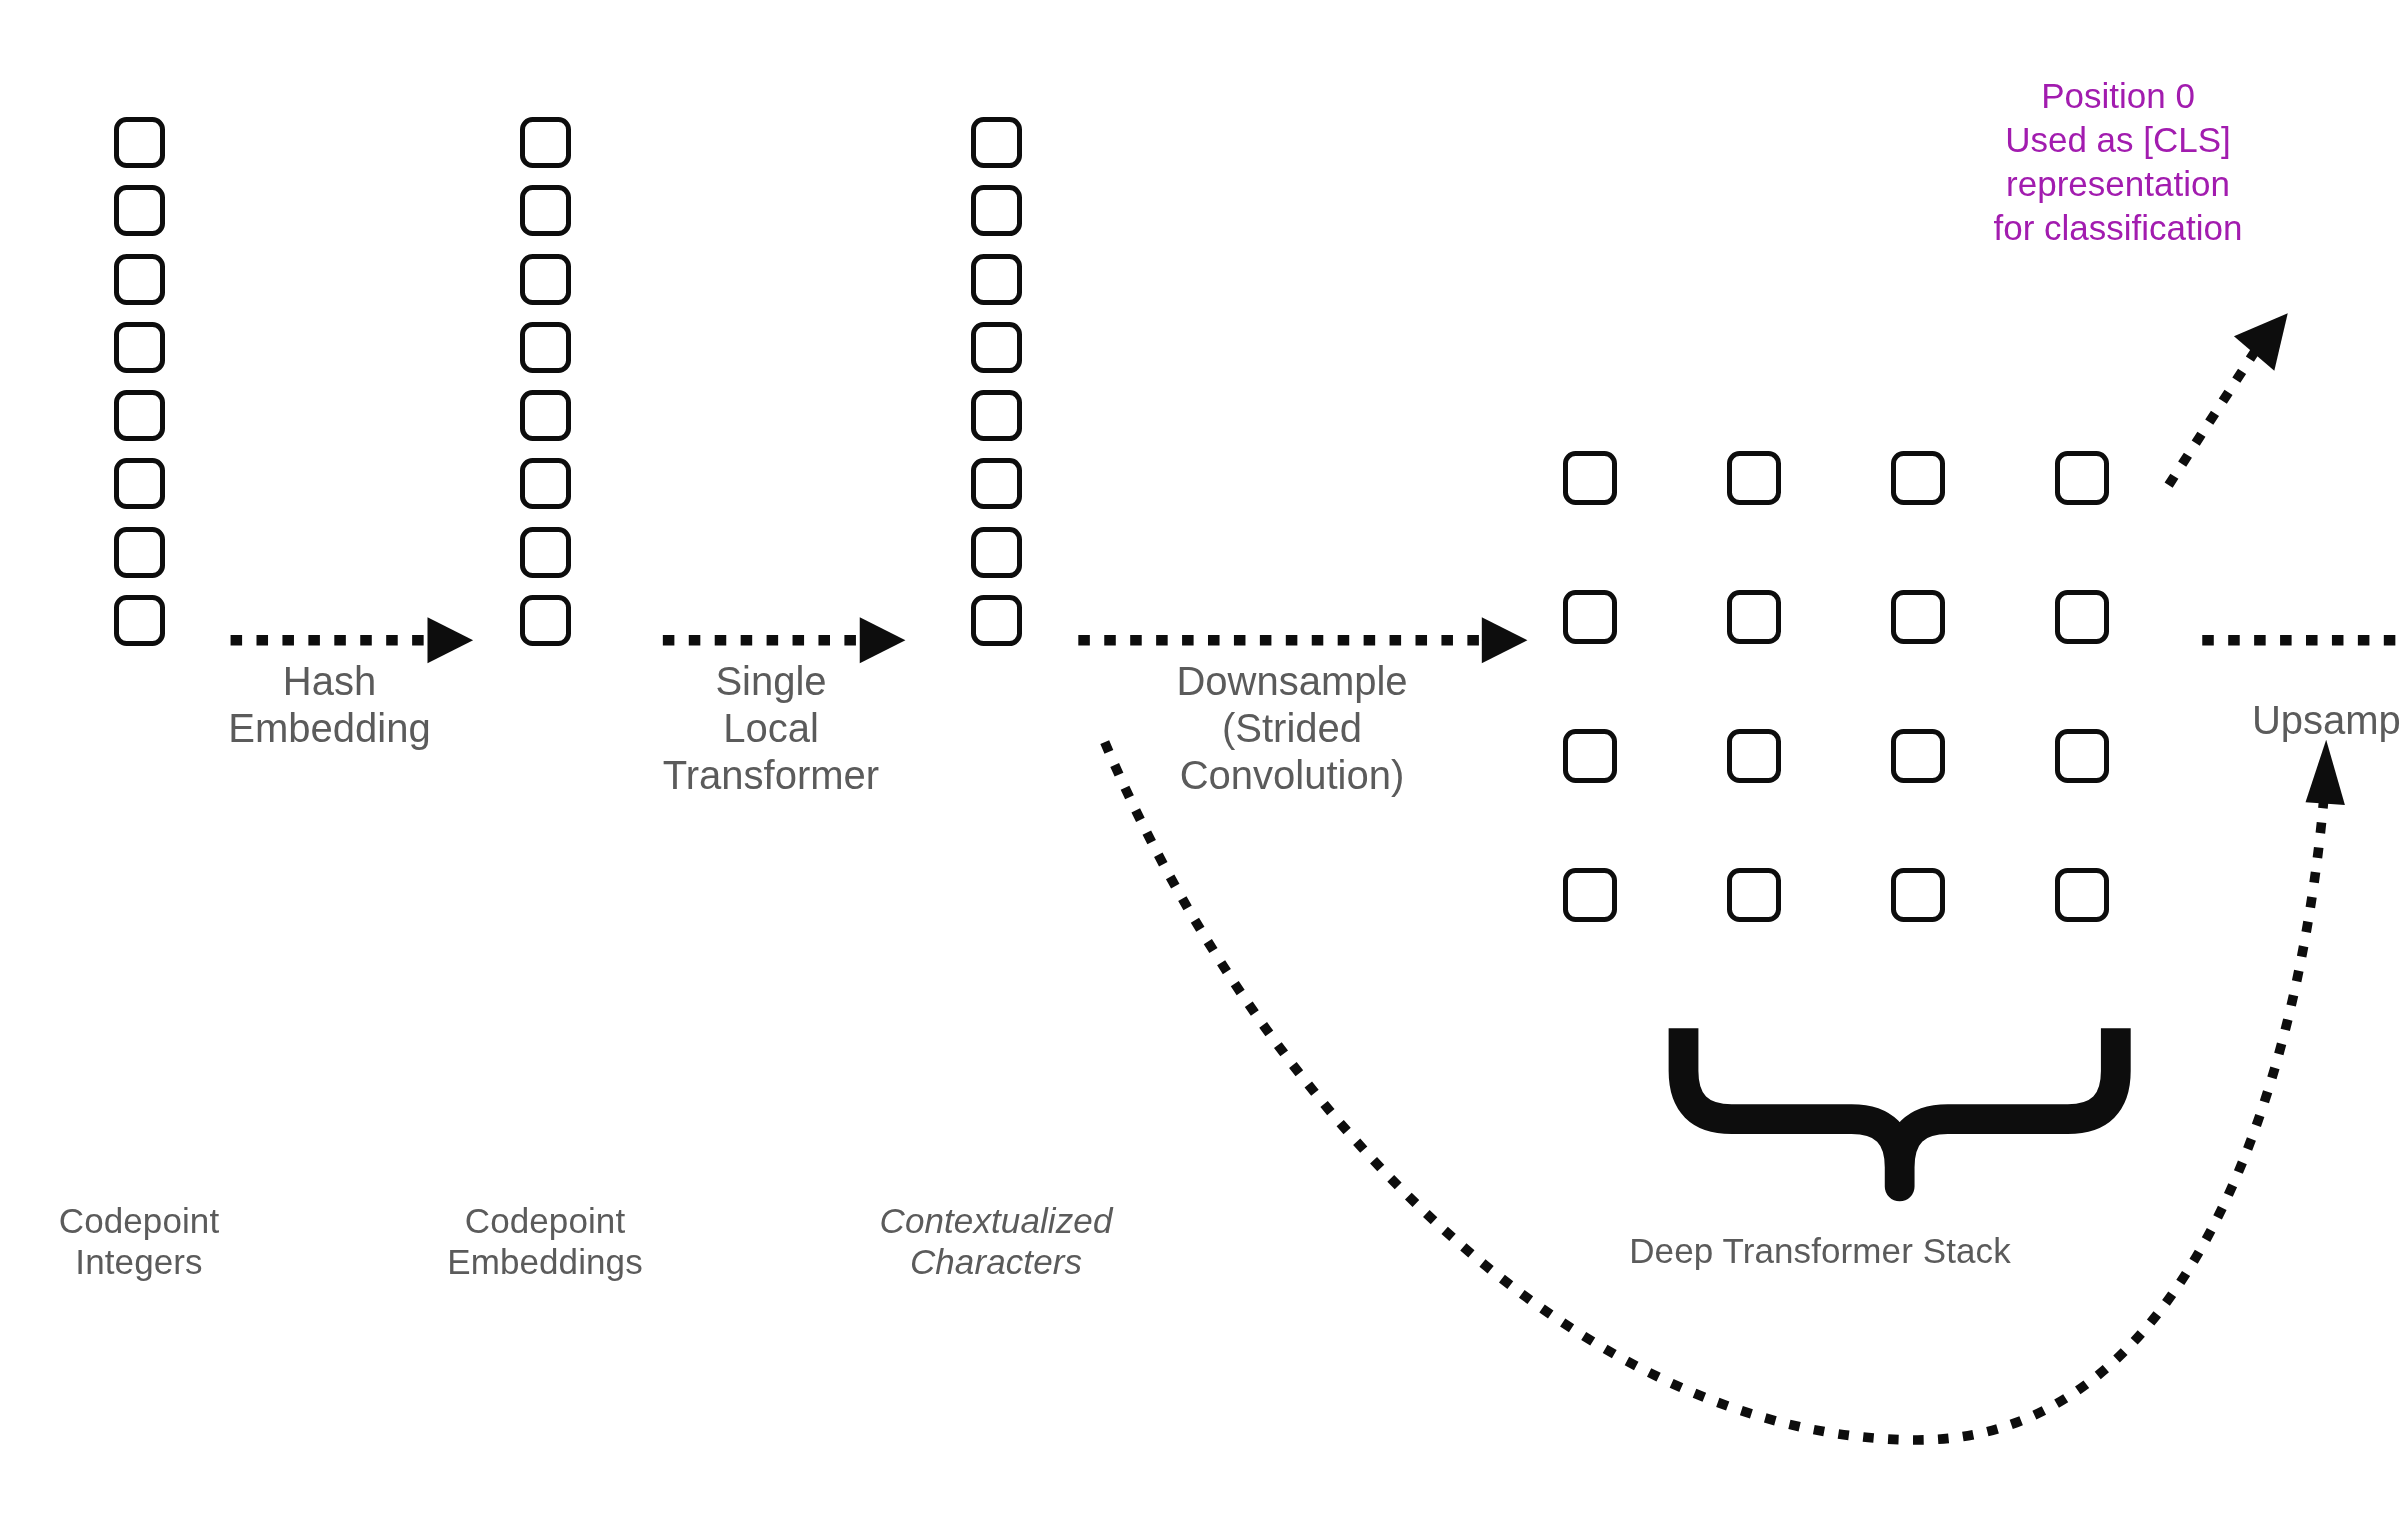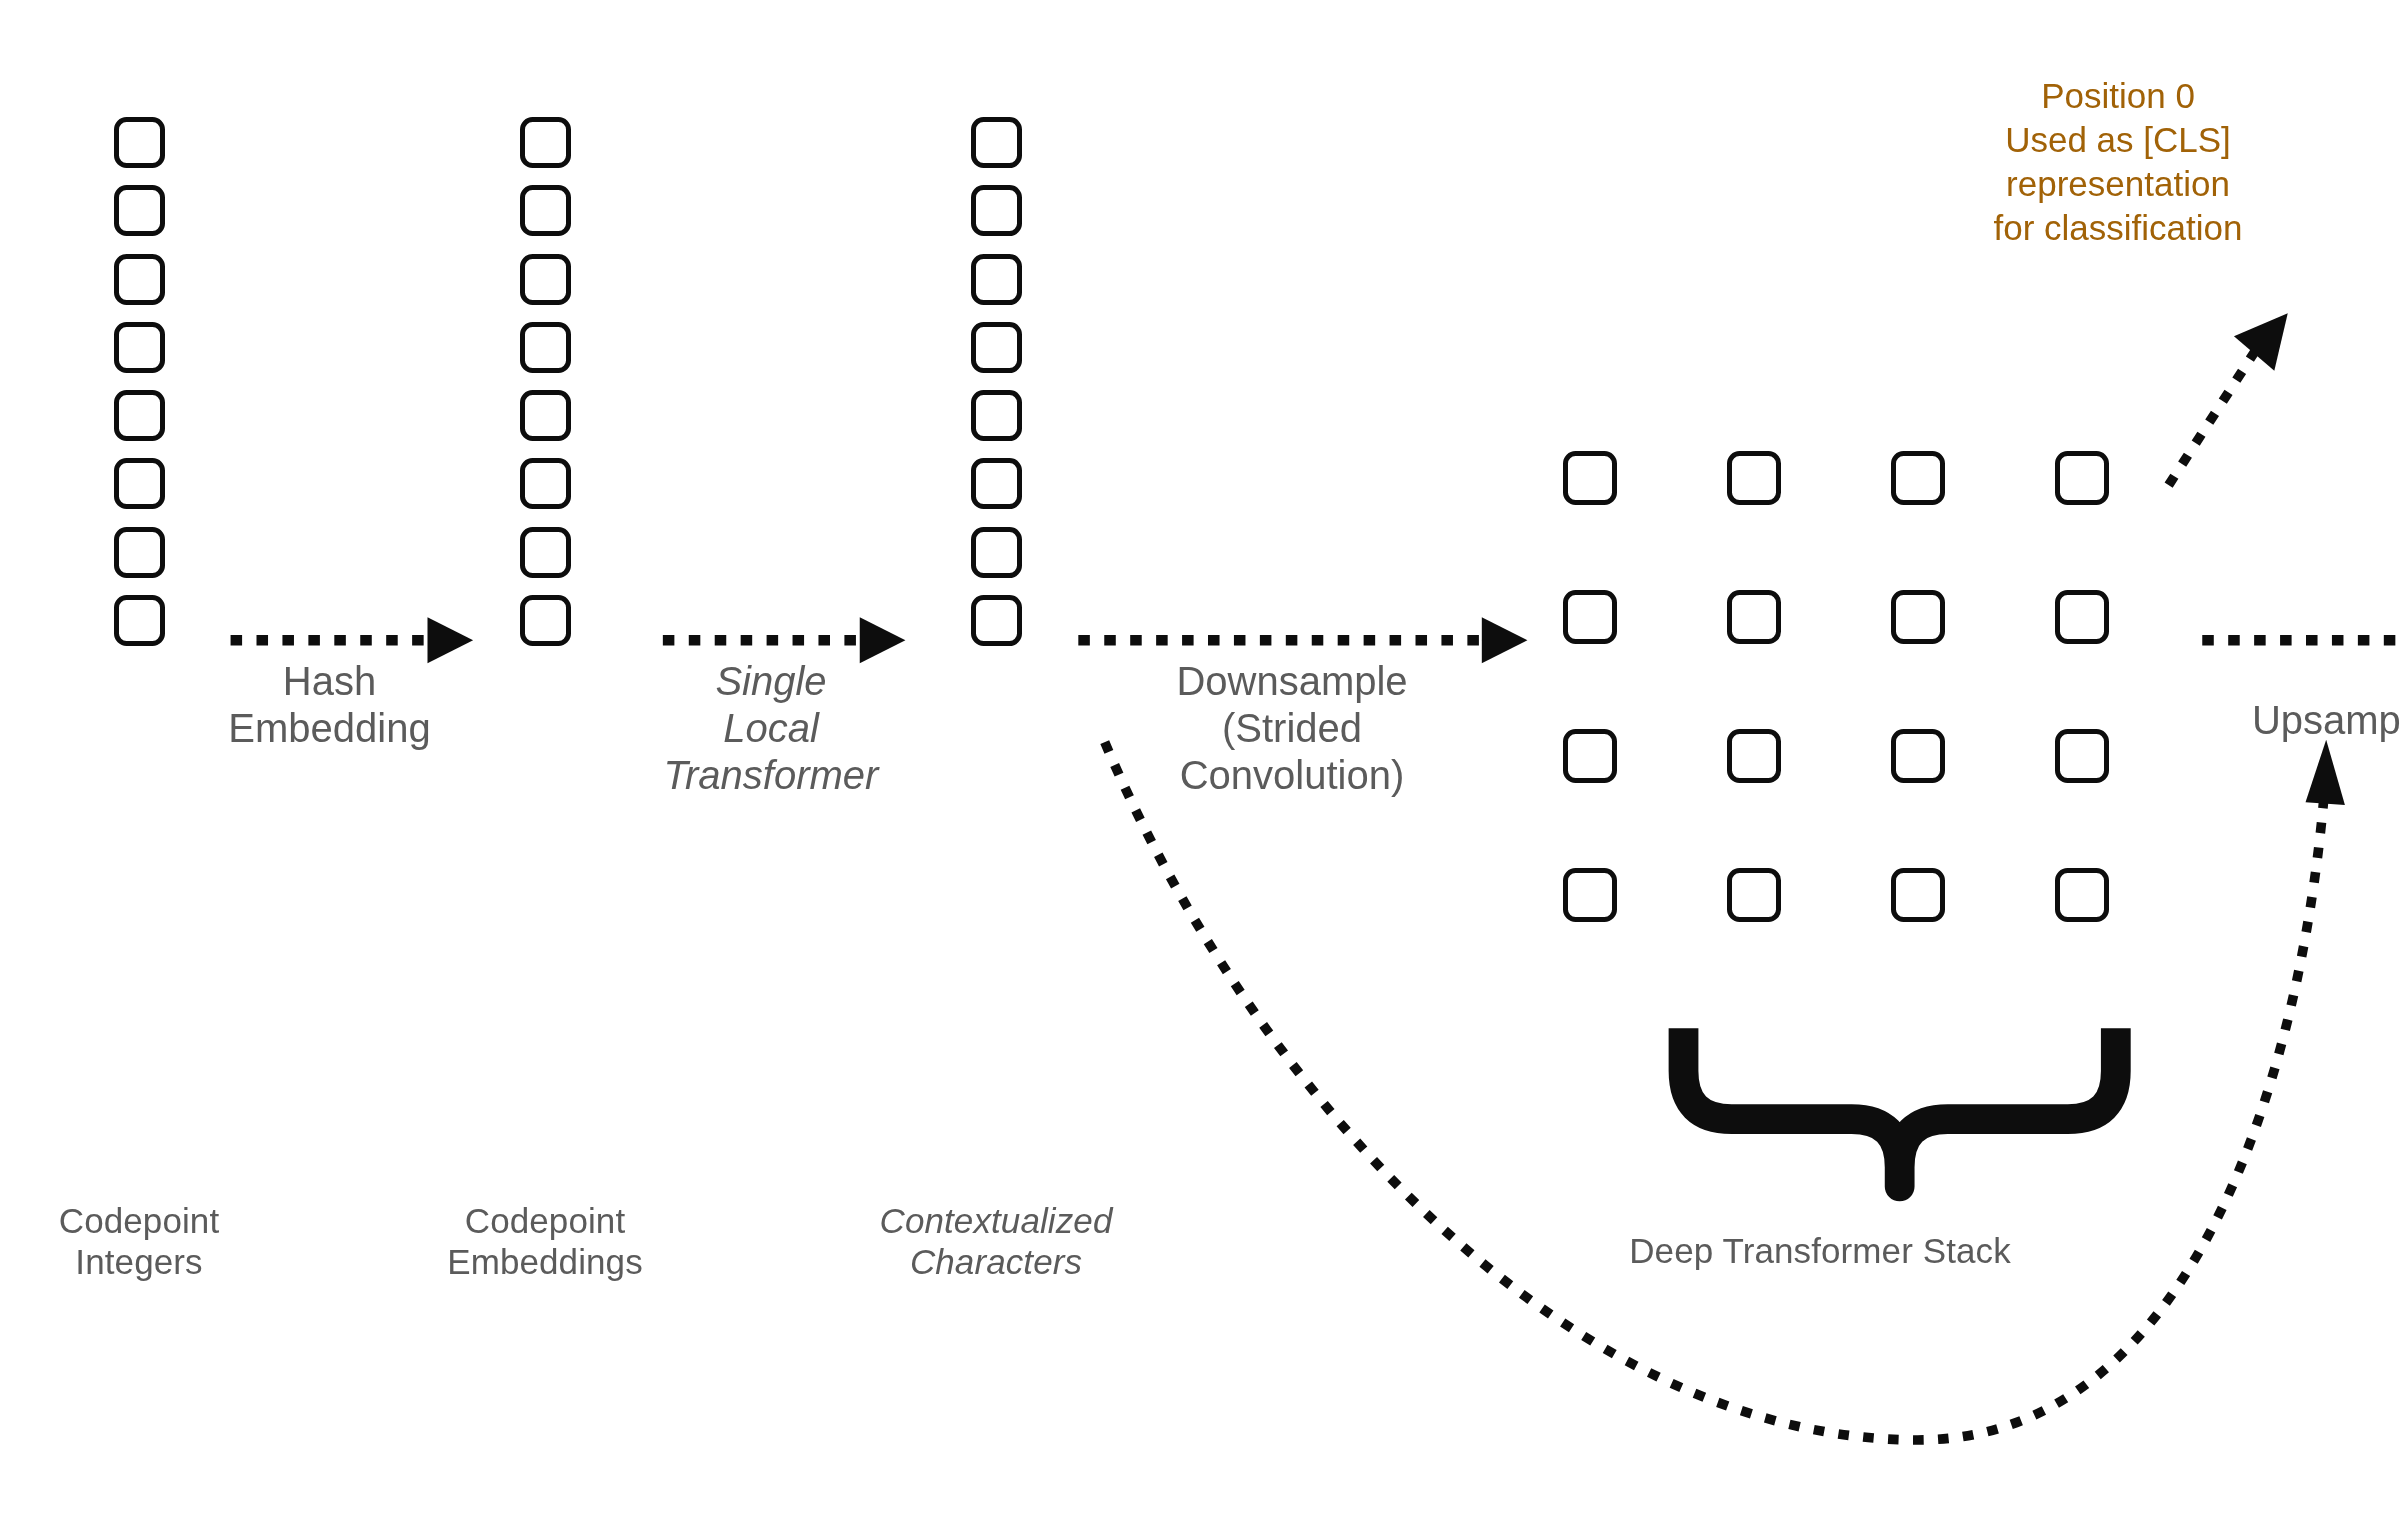--- a/index.html
+++ b/index.html
@@ -11,21 +11,21 @@
   .cell{box-sizing:border-box;background:#ffffff;border:5.8px solid #0d0d0d;border-radius:12.5px;}
 
   .tall .cell{width:51px;height:51px;margin-bottom:17.3px;}
   .grid-wrap{position:absolute;display:grid;}
   .grid-wrap .cell{width:54px;height:54px;}
 
   .caption{position:absolute;color:#5b5b5b;font-size:35px;line-height:1.18;
            text-align:center;letter-spacing:0.1px;white-space:pre-line;}
   .arrow-label{position:absolute;color:#5b5b5b;font-size:40px;line-height:1.18;
                text-align:center;white-space:pre-line;}
-  .note{position:absolute;color:#a16207;font-size:35px;line-height:1.26;
+  .note{position:absolute;color:#a21caf;font-size:35px;line-height:1.26;
         text-align:center;white-space:pre-line;}
   svg.overlay{position:absolute;left:0;top:0;width:3307px;height:1525px;overflow:visible;pointer-events:none;}
 </style>
 </head>
 <body>
 
 <div id="stage">
 
   <div class="col tall" style="left:114px; top:117px;">
     <div class="cell"></div>
@@ -86,21 +86,21 @@
     <div class="cell"></div>
   </div>
   <div class="caption" style="left:1532px; top:1210px; width:576px;margin-top:20px;">Deep Transformer Stack</div>
 
   <div class="caption" style="left:2385px; top:1206px; width:480px;">Concatenated
 Representations</div>
 
   <div class="arrow-label" style="left:166px; top:658px; width:327px;">Hash
 Embedding</div>
 
-  <div class="arrow-label" style="left:603px; top:658px; width:336px;font-style:italic;">Single
+  <div class="arrow-label" style="left:603px; top:658px; width:336px;">Single
 Local
 Transformer</div>
 
   <div class="arrow-label" style="left:1095px; top:658px; width:394px;">Downsample
 (Strided
 Convolution)</div>
 
   <div class="arrow-label" style="left:2180px; top:697px; width:355px;">Upsampling</div>
 
   <div class="note" style="left:1902px; top:74px; width:432px;">Position 0

